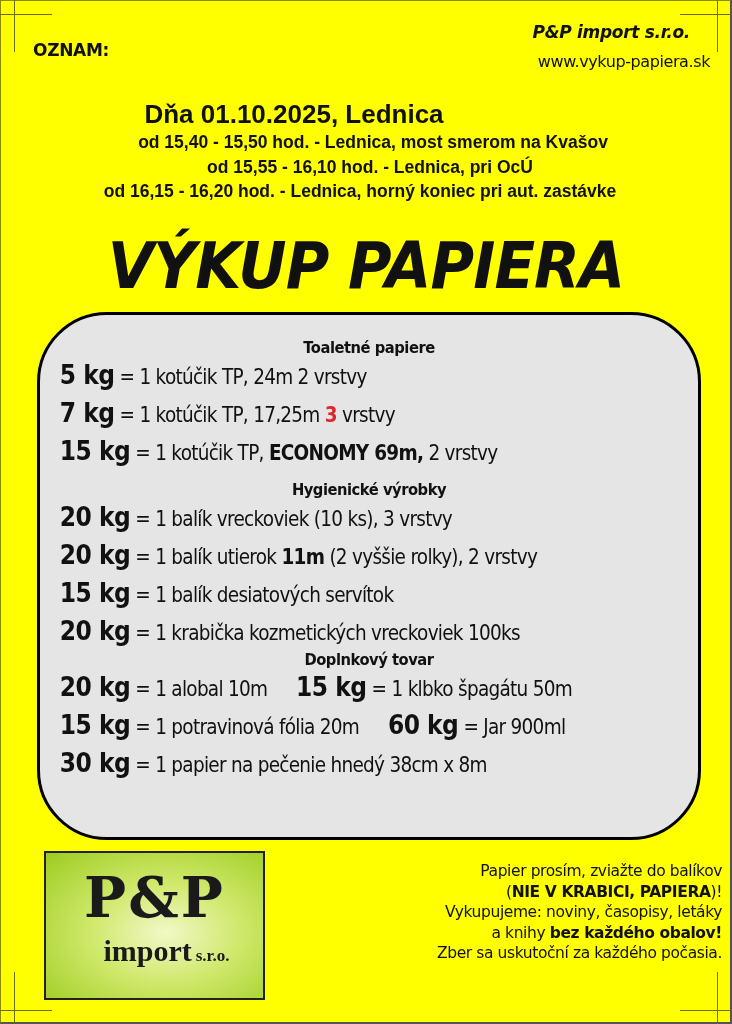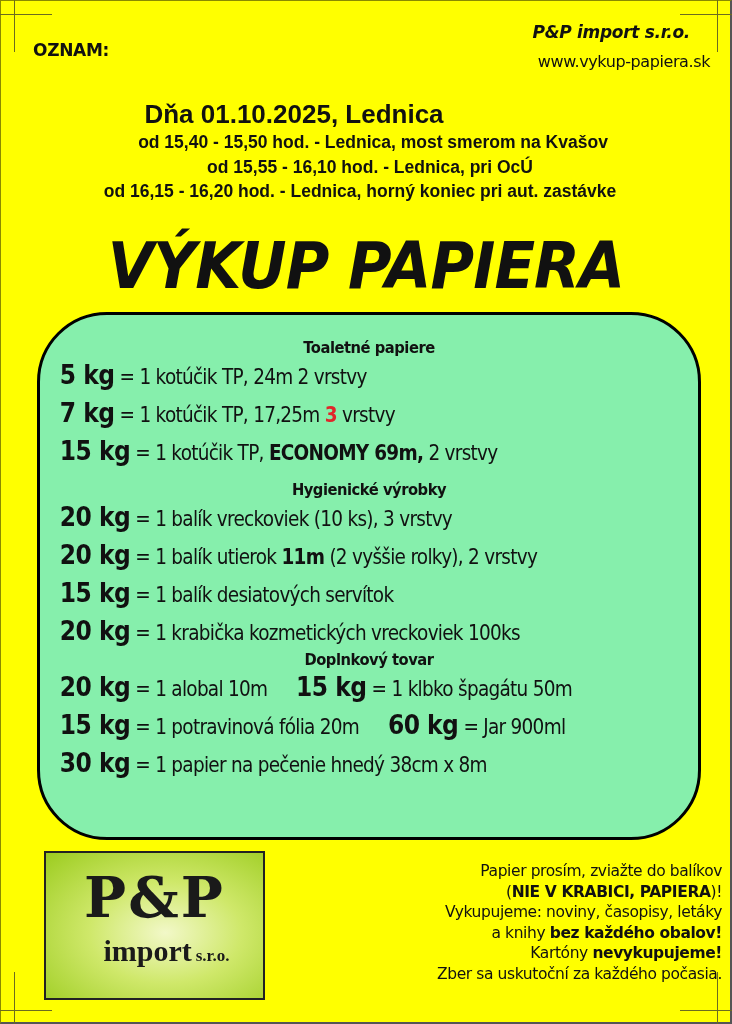--- a/index.html
+++ b/index.html
@@ -49,21 +49,21 @@
 
     .headline {
       position: absolute; left: 0; width: 732px; top: 226px; text-align: center;
       font-family: "DejaVu Sans", sans-serif; font-weight: bold; font-style: italic;
       font-size: 64px; letter-spacing: -1px; line-height: 80px;
       transform: scaleX(0.93);
     }
 
     .pricebox {
       position: absolute; left: 37px; top: 312px; width: 664px; height: 528px;
-      background: #86efac; border: 3.5px solid #000; border-radius: 70px;
+      background: #e5e5e5; border: 3.5px solid #000; border-radius: 70px;
     }
     .section-title {
       text-align: center; font-family: "DejaVu Sans", sans-serif; font-weight: bold;
       font-size: 15.5px; letter-spacing: -0.5px;
       transform: scaleX(0.95);
     }
     .row {
       font-family: "DejaVu Sans", sans-serif; font-size: 20.5px; letter-spacing: -0.8px;
       white-space: nowrap; line-height: 36px; padding-left: 22px;
       transform-origin: left center; transform: scaleX(0.9);
@@ -168,15 +168,14 @@
 <div class="logo-box">
   <div class="logo-pp">P&amp;P</div>
   <div class="logo-import"><span>import</span><span class="sro">s.r.o.</span></div>
 </div>
 
 <div class="notes">
   <div>Papier prosím, zviažte do balíkov</div>
   <div><span>(</span><b>NIE V KRABICI, PAPIERA</b><span>)!</span></div>
   <div>Vykupujeme: noviny, časopisy, letáky</div>
   <div><span>a knihy </span><b>bez každého obalov!</b></div>
-  <div><span>Kartóny </span><b>nevykupujeme!</b></div>
   <div>Zber sa uskutoční za každého počasia.</div>
 </div>
 
 </body></html>

